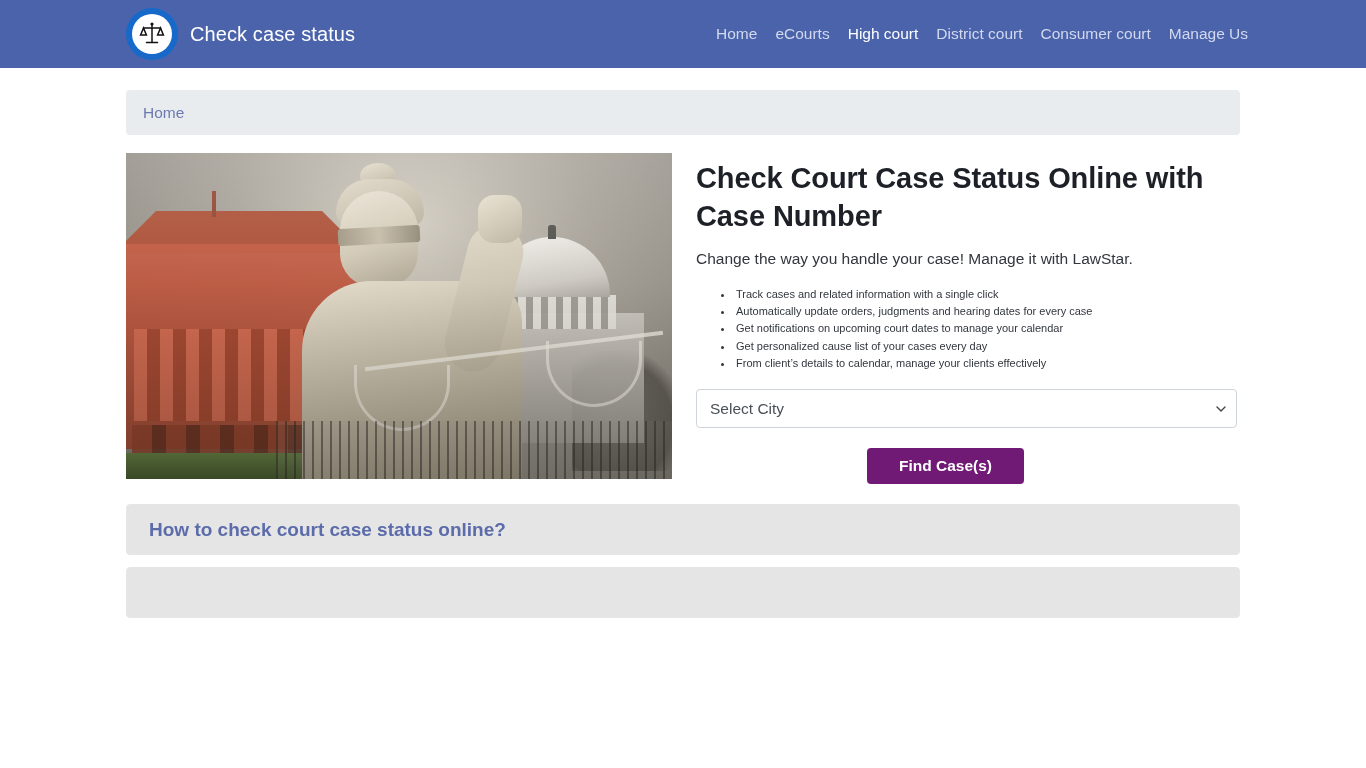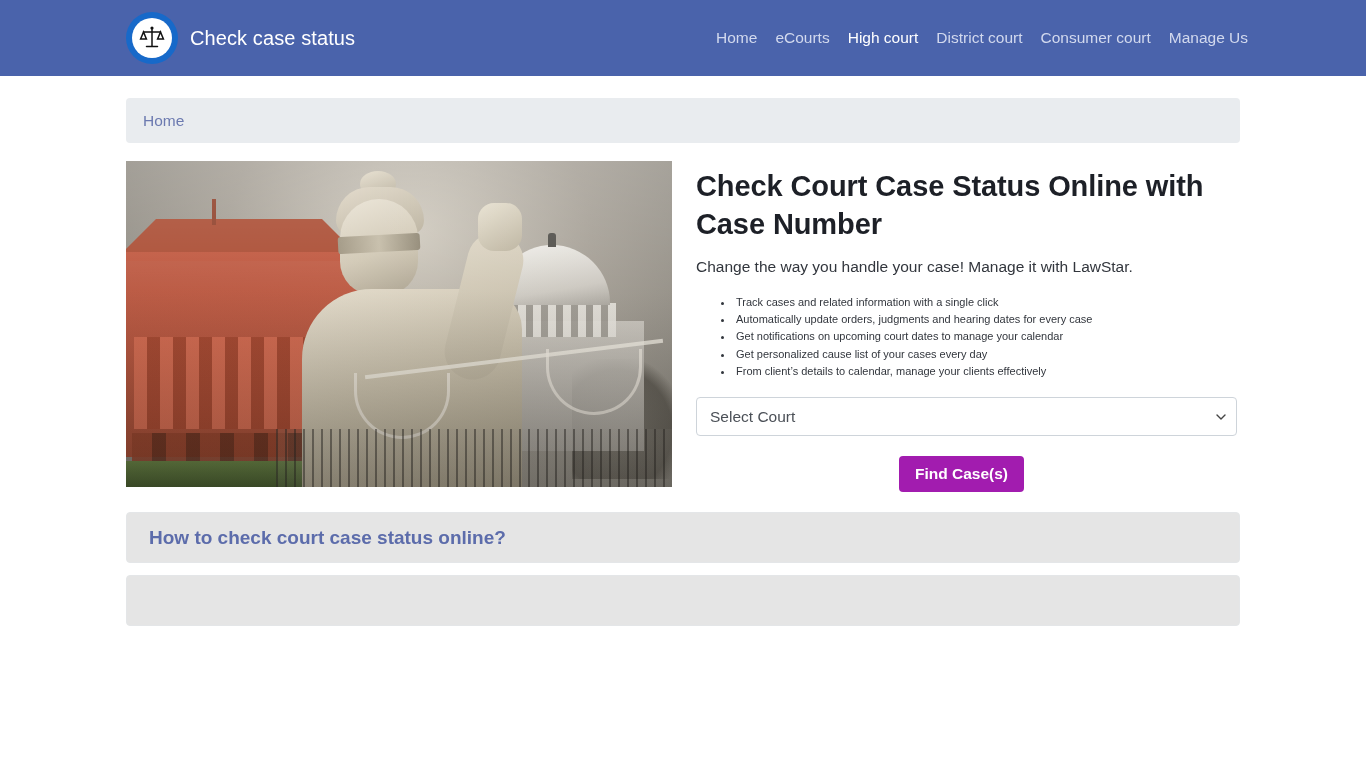--- a/index.html
+++ b/index.html
@@ -7,21 +7,21 @@
     margin: 0; padding: 0;
     width: 1366px; height: 768px;
     overflow: hidden;
     background: #ffffff;
     font-family: "Liberation Sans", sans-serif;
   }
 
   
   .navbar {
     width: 100%;
-    height: 76px;
+    height: 68px;
     background: #4a63ab;
     display: flex;
     align-items: center;
     position: relative;
   }
   .brand {
     display: flex;
     align-items: center;
     margin-left: 126px;
     gap: 12px;
@@ -331,28 +331,28 @@
     pointer-events: none;
     width: 10px; height: 6px;
   }
   .btn-row {
     display: flex;
     justify-content: flex-end;
     padding-right: 216px;
     margin-top: 20px;
   }
   .btn-find {
-    background: #a21caf;
+    background: #701a75;
     color: #ffffff;
     border: none;
     border-radius: 4px;
     font-size: 15.5px;
     font-family: "Liberation Sans", sans-serif;
     font-weight: bold;
-    padding: 9px 16px;
+    padding: 9px 32px;
     cursor: pointer;
   }
 
   
   .accordion { margin-top: 20px; }
   .acc-item {
     background: #e5e5e5;
     border: 1px solid #e4e6e8;
     border-radius: 4px;
     height: 51px;
@@ -443,29 +443,29 @@
       <p class="info-sub">Change the way you handle your case! Manage it with LawStar.</p>
 
       <ul class="feature-list">
         <li>Track cases and related information with a single click</li>
         <li>Automatically update orders, judgments and hearing dates for every case</li>
         <li>Get notifications on upcoming court dates to manage your calendar</li>
         <li>Get personalized cause list of your cases every day</li>
         <li>From client’s details to calendar, manage your clients effectively</li>
       </ul>
 
-
       <div class="select-wrap">
         <select class="form-select">
-          <option>Select Court</option>
+          <option>Select City</option>
         </select>
         <svg class="select-caret" viewBox="0 0 10 6">
           <path d="M1 1 L5 5 L9 1" fill="none" stroke="#444444" stroke-width="1.4" stroke-linecap="round" stroke-linejoin="round"></path>
         </svg>
       </div>
+
 
       <div class="btn-row">
         <button class="btn-find">Find Case(s)</button>
       </div>
     </div>
   </div>
 
   <div class="accordion">
     <div class="acc-item">
       <span class="acc-title">How to check court case status online?</span>

